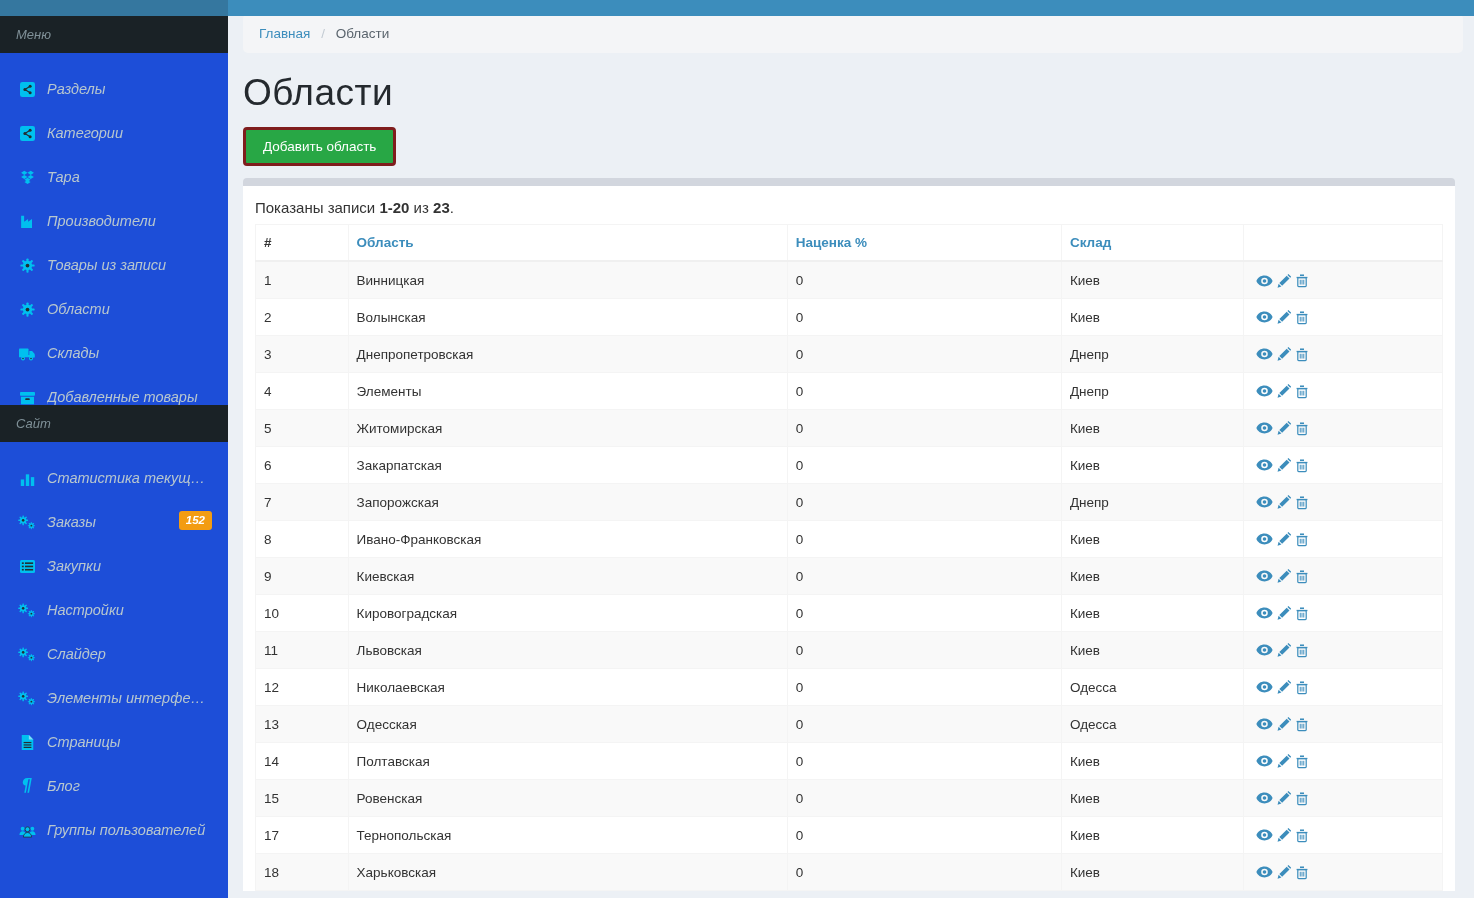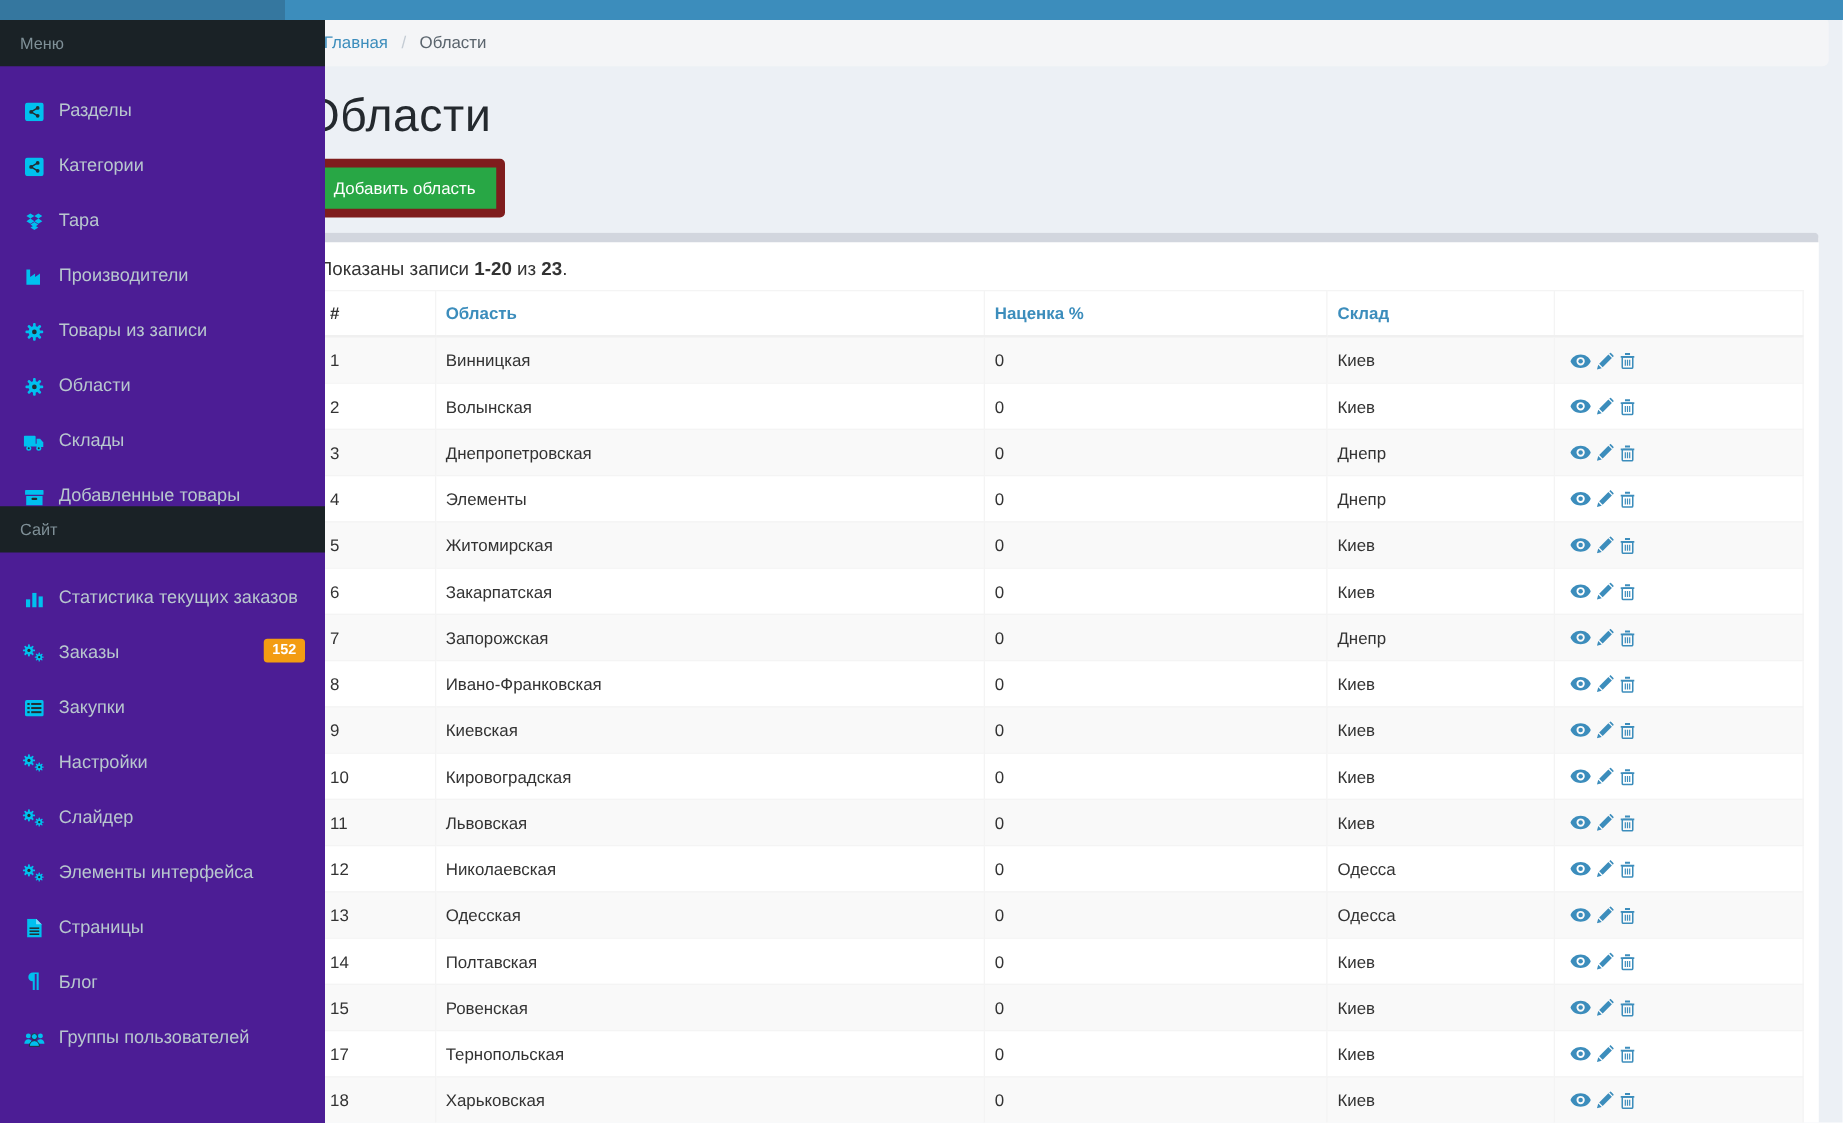--- a/index.html
+++ b/index.html
@@ -6,21 +6,21 @@
   html,body { margin:0; padding:0; }
   body {
     width:1474px; height:898px; overflow:hidden;
     font-family:"Liberation Sans","DejaVu Sans",sans-serif;
     background:#ecf0f5;
   }
   
   .topbar { position:fixed; top:0; left:0; right:0; height:16px; background:#3c8dbc; z-index:10; }
   .topbar-left { width:228px; height:100%; background:#35779f; }
   
-  .sidebar { position:fixed; top:16px; left:0; bottom:0; width:260px; background:#4c1d95; z-index:9; }
+  .sidebar { position:fixed; top:16px; left:0; bottom:0; width:228px; background:#1d4ed8; z-index:9;font-style:italic; }
   .side-header {
     background:#1a2226; color:#7f9097; font-size:13px;
     padding:11px 10px 11px 16px;
   }
   .menu-item {
     display:flex; align-items:flex-end; height:44px; padding:0 16px;
     color:#b8c7ce; font-size:14.5px; cursor:pointer; white-space:nowrap;
   }
   .mi-icon { width:22px; margin-right:9px; display:inline-flex; justify-content:center; align-items:center; flex:0 0 22px; }
   .mi-label { overflow:hidden; text-overflow:ellipsis; }
@@ -31,21 +31,21 @@
   
   .content { margin-left:228px; padding:14px 11px 0 15px; }
   .breadcrumb-box {
     background:#f4f5f7; border-radius:5px; padding:12px 16px;
     font-size:13.5px; color:#5a646d;
   }
   .breadcrumb-box a { color:#3c8dbc; text-decoration:none; cursor:pointer; }
   .crumb-sep { color:#c3cbd3; margin:0 7px; }
   h1.page-title { font-size:37px; font-weight:400; color:#24292e; margin:19px 0 13px 0; letter-spacing:0.5px; }
   .btn-add {
-    background:#28a745; color:#fff; border:7px solid #7f1d1d; border-radius:4px;
+    background:#28a745; color:#fff; border:3px solid #7f1d1d; border-radius:4px;
     padding:9px 17px; font-size:13.5px; cursor:pointer;
     font-family:"Liberation Sans","DejaVu Sans",sans-serif;
   }
   
   .box {
     margin-top:12px; margin-right:8px; background:#fff;
     border-top:8px solid #d2d6de; border-radius:4px 4px 0 0;
     padding:8px 12px 0 12px;
   }
   .summary { font-size:15px; color:#333; margin:5px 0 8px 0; }

